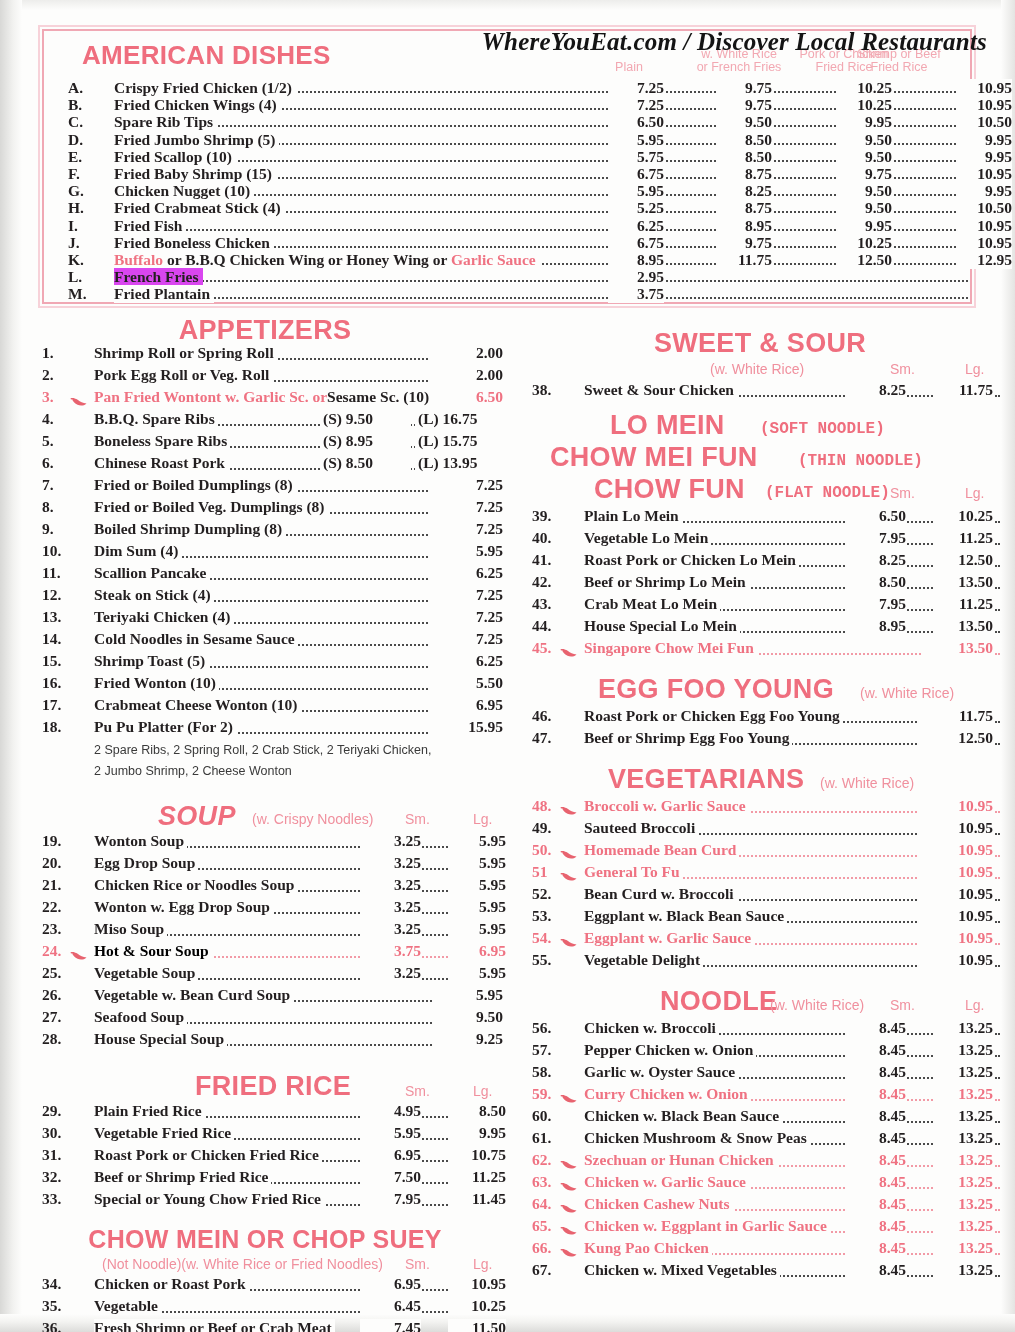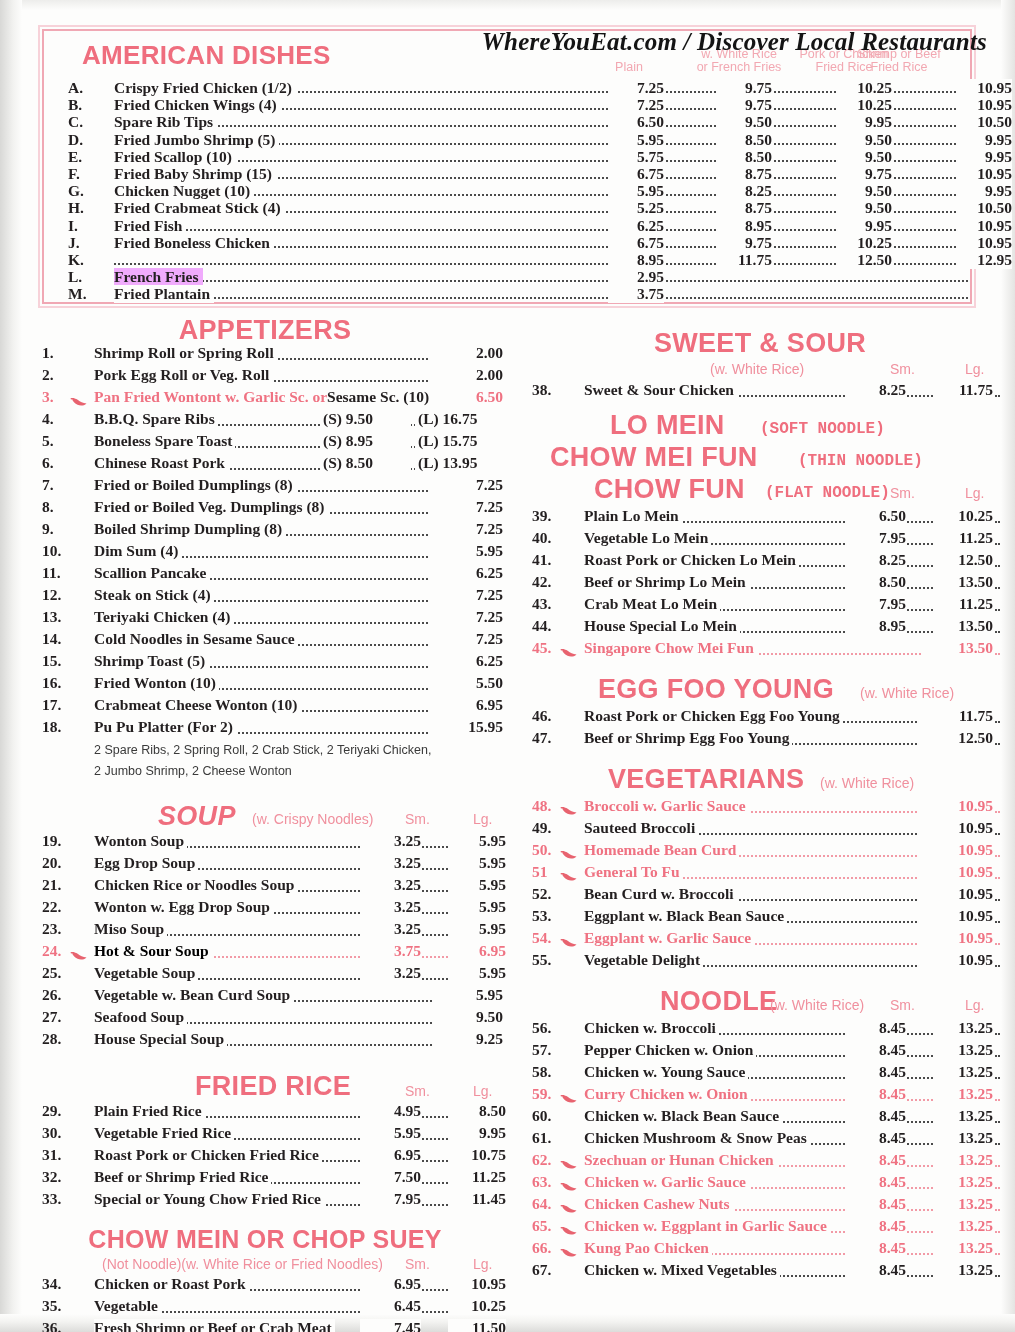--- a/index.html
+++ b/index.html
@@ -261,29 +261,30 @@
           <span class="leader" style="left:46px;right:0;"></span>
           <span class="nm" style="background:#fdfdfc;padding-right:4px;">Fried Boneless Chicken</span>
           <span class="p" style="left:540px;width:52px;">6.75</span>
           <span class="p" style="left:648px;width:52px;">9.75</span>
           <span class="p" style="left:768px;width:52px;">10.25</span>
           <span class="p" style="left:888px;width:52px;">10.95</span>
         </div>
         <div class="amrow" style="top:220px;">
           <span class="ltr">K.</span>
           <span class="leader" style="left:46px;right:0;"></span>
+          <span class="nm" style="background:#fdfdfc;padding-right:4px;"><span class="red">Buffalo</span> or B.B.Q Chicken Wing or Honey Wing or <span class="red">Garlic Sauce</span></span>
           <span class="p" style="left:540px;width:52px;">8.95</span>
           <span class="p" style="left:648px;width:52px;">11.75</span>
           <span class="p" style="left:768px;width:52px;">12.50</span>
           <span class="p" style="left:888px;width:52px;">12.95</span>
         </div>
         <div class="amrow" style="top:237.2px;">
           <span class="ltr">L.</span>
           <span class="leader" style="left:46px;right:0;"></span>
-          <span class="nm" style="background:#f0abfc;padding-right:4px;">French Fries</span>
+          <span class="nm" style="background:#d946ef;padding-right:4px;">French Fries</span>
           <span class="p" style="left:540px;width:52px;">2.95</span>
         </div>
         <div class="amrow" style="top:254.39999999999998px;">
           <span class="ltr">M.</span>
           <span class="leader" style="left:46px;right:0;"></span>
           <span class="nm" style="background:#fdfdfc;padding-right:4px;">Fried Plantain</span>
           <span class="p" style="left:540px;width:52px;">3.75</span>
         </div>
       </div>
   </div>
@@ -317,21 +318,21 @@
         <div class="item">
           <span class="num">4.</span>
           <span class="lead"></span>
           <span class="nm">B.B.Q. Spare Ribs</span>
           <span class="pr" style="left:290px;width:88px;text-align:left;">(S) 9.50</span>
           <span class="pr" style="left:385px;width:92px;text-align:left;">(L) 16.75</span>
         </div>
         <div class="item">
           <span class="num">5.</span>
           <span class="lead"></span>
-          <span class="nm">Boneless Spare Toast</span>
+          <span class="nm">Boneless Spare Ribs</span>
           <span class="pr" style="left:290px;width:88px;text-align:left;">(S) 8.95</span>
           <span class="pr" style="left:385px;width:92px;text-align:left;">(L) 15.75</span>
         </div>
         <div class="item">
           <span class="num">6.</span>
           <span class="lead"></span>
           <span class="nm">Chinese Roast Pork</span>
           <span class="pr" style="left:290px;width:88px;text-align:left;">(S) 8.50</span>
           <span class="pr" style="left:385px;width:92px;text-align:left;">(L) 13.95</span>
         </div>
@@ -765,21 +766,21 @@
         <div class="item">
           <span class="num">57.</span>
           <span class="lead"></span>
           <span class="nm">Pepper Chicken w. Onion</span>
           <span class="pr" style="left:325px;width:58px;">8.45</span>
           <span class="pr" style="left:415px;width:55px;">13.25</span>
         </div>
         <div class="item">
           <span class="num">58.</span>
           <span class="lead"></span>
-          <span class="nm">Chicken w. Young Sauce</span>
+          <span class="nm">Garlic w. Oyster Sauce</span>
           <span class="pr" style="left:325px;width:58px;">8.45</span>
           <span class="pr" style="left:415px;width:55px;">13.25</span>
         </div>
         <div class="item redrow">
           <span class="num" style="color:#ef7282">59.</span>
           <span class="chili"><span class="chili-ico"><svg width="18" height="9" viewBox="0 0 18 9">
                 <path d="M2 1.2 C4 0.2 6.5 0.6 8 2 C10 3.8 13 5.2 16.5 5.4 C14 7.8 10.5 8.2 7.5 6.8 C5 5.6 3.2 3.6 2 1.2 Z" fill="#e8636f"></path>
                 <path d="M1.2 0.8 C2.2 0.3 3.4 0.4 4.2 1.1" stroke="#e8636f" stroke-width="1.3" fill="none" stroke-linecap="round"></path>
               </svg></span></span>
           <span class="lead"></span>

